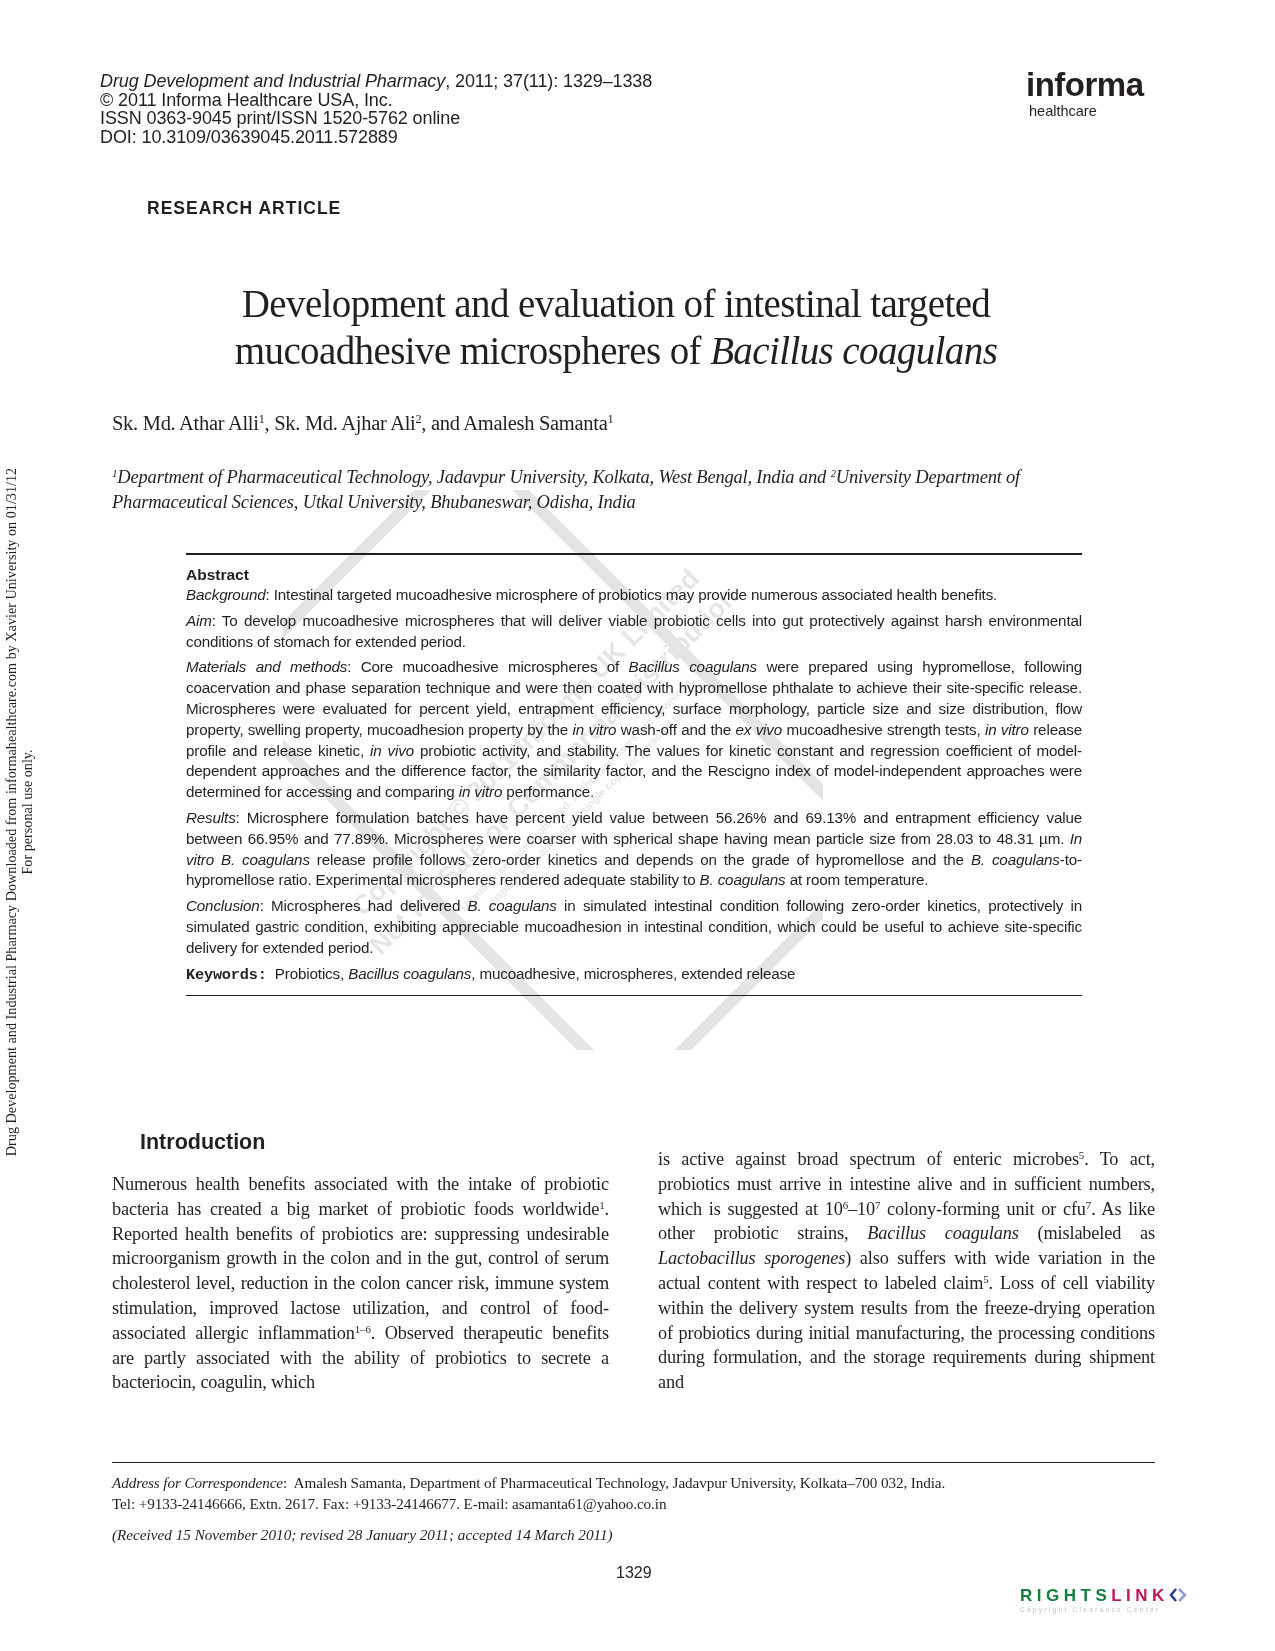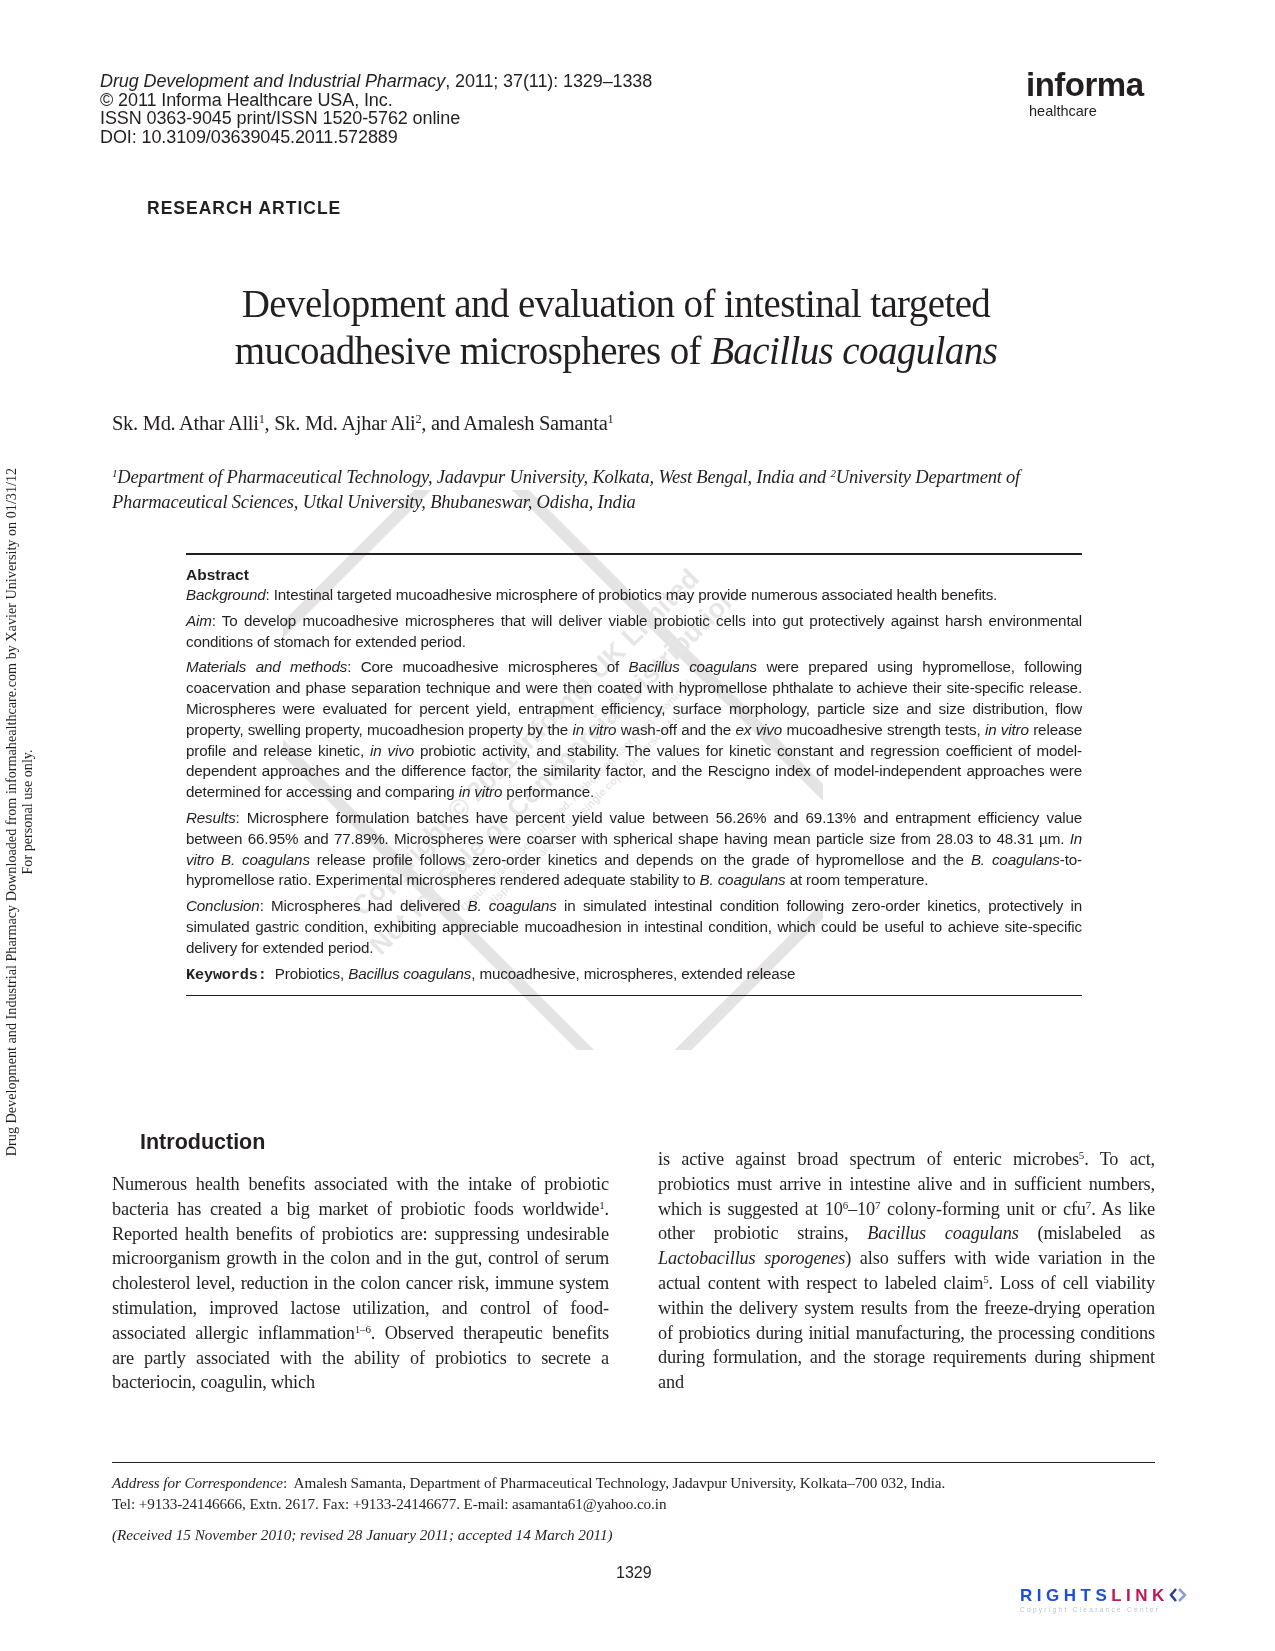--- a/index.html
+++ b/index.html
@@ -35,21 +35,21 @@
   #col-left { left:112px; top:1172px; }
   #col-right { left:658px; top:1147px; }
 
   
   #footer-rule { left:112px; top:1462px; width:1043px; height:0; border-top:1.3px solid #231f20; }
   #corr { left:112px; top:1472px; width:1060px; font-size:15.2px; line-height:21px; letter-spacing:-0.1px; }
   #received { left:112px; top:1526px; font-size:15.2px; font-style:italic; }
   #page-num { left:616px; top:1564px; font-size:16px; }
   #rightslink { left:1020px; top:1587px; }
   #rightslink .rl { font-size:17px; font-weight:bold; letter-spacing:4.5px; line-height:18px; white-space:nowrap; }
-  #rightslink .rl .a { color:#1d4ed8; }
+  #rightslink .rl .a { color:#15803d; }
   #rightslink .rl .b { color:#be185d; }
   #rightslink .cc { font-size:6.5px; color:#b9bfd0; letter-spacing:2.3px; margin-top:1px; }
 
   
   #side { left:3px; top:1222px; width:820px; transform-origin:0 0; transform:rotate(-90deg); text-align:center; font-size:14.2px; line-height:16px; }
 
   
   #watermark { left:283px; top:490px; width:540px; height:560px; pointer-events:none; opacity:0.55; }
 </style>
 </head>

